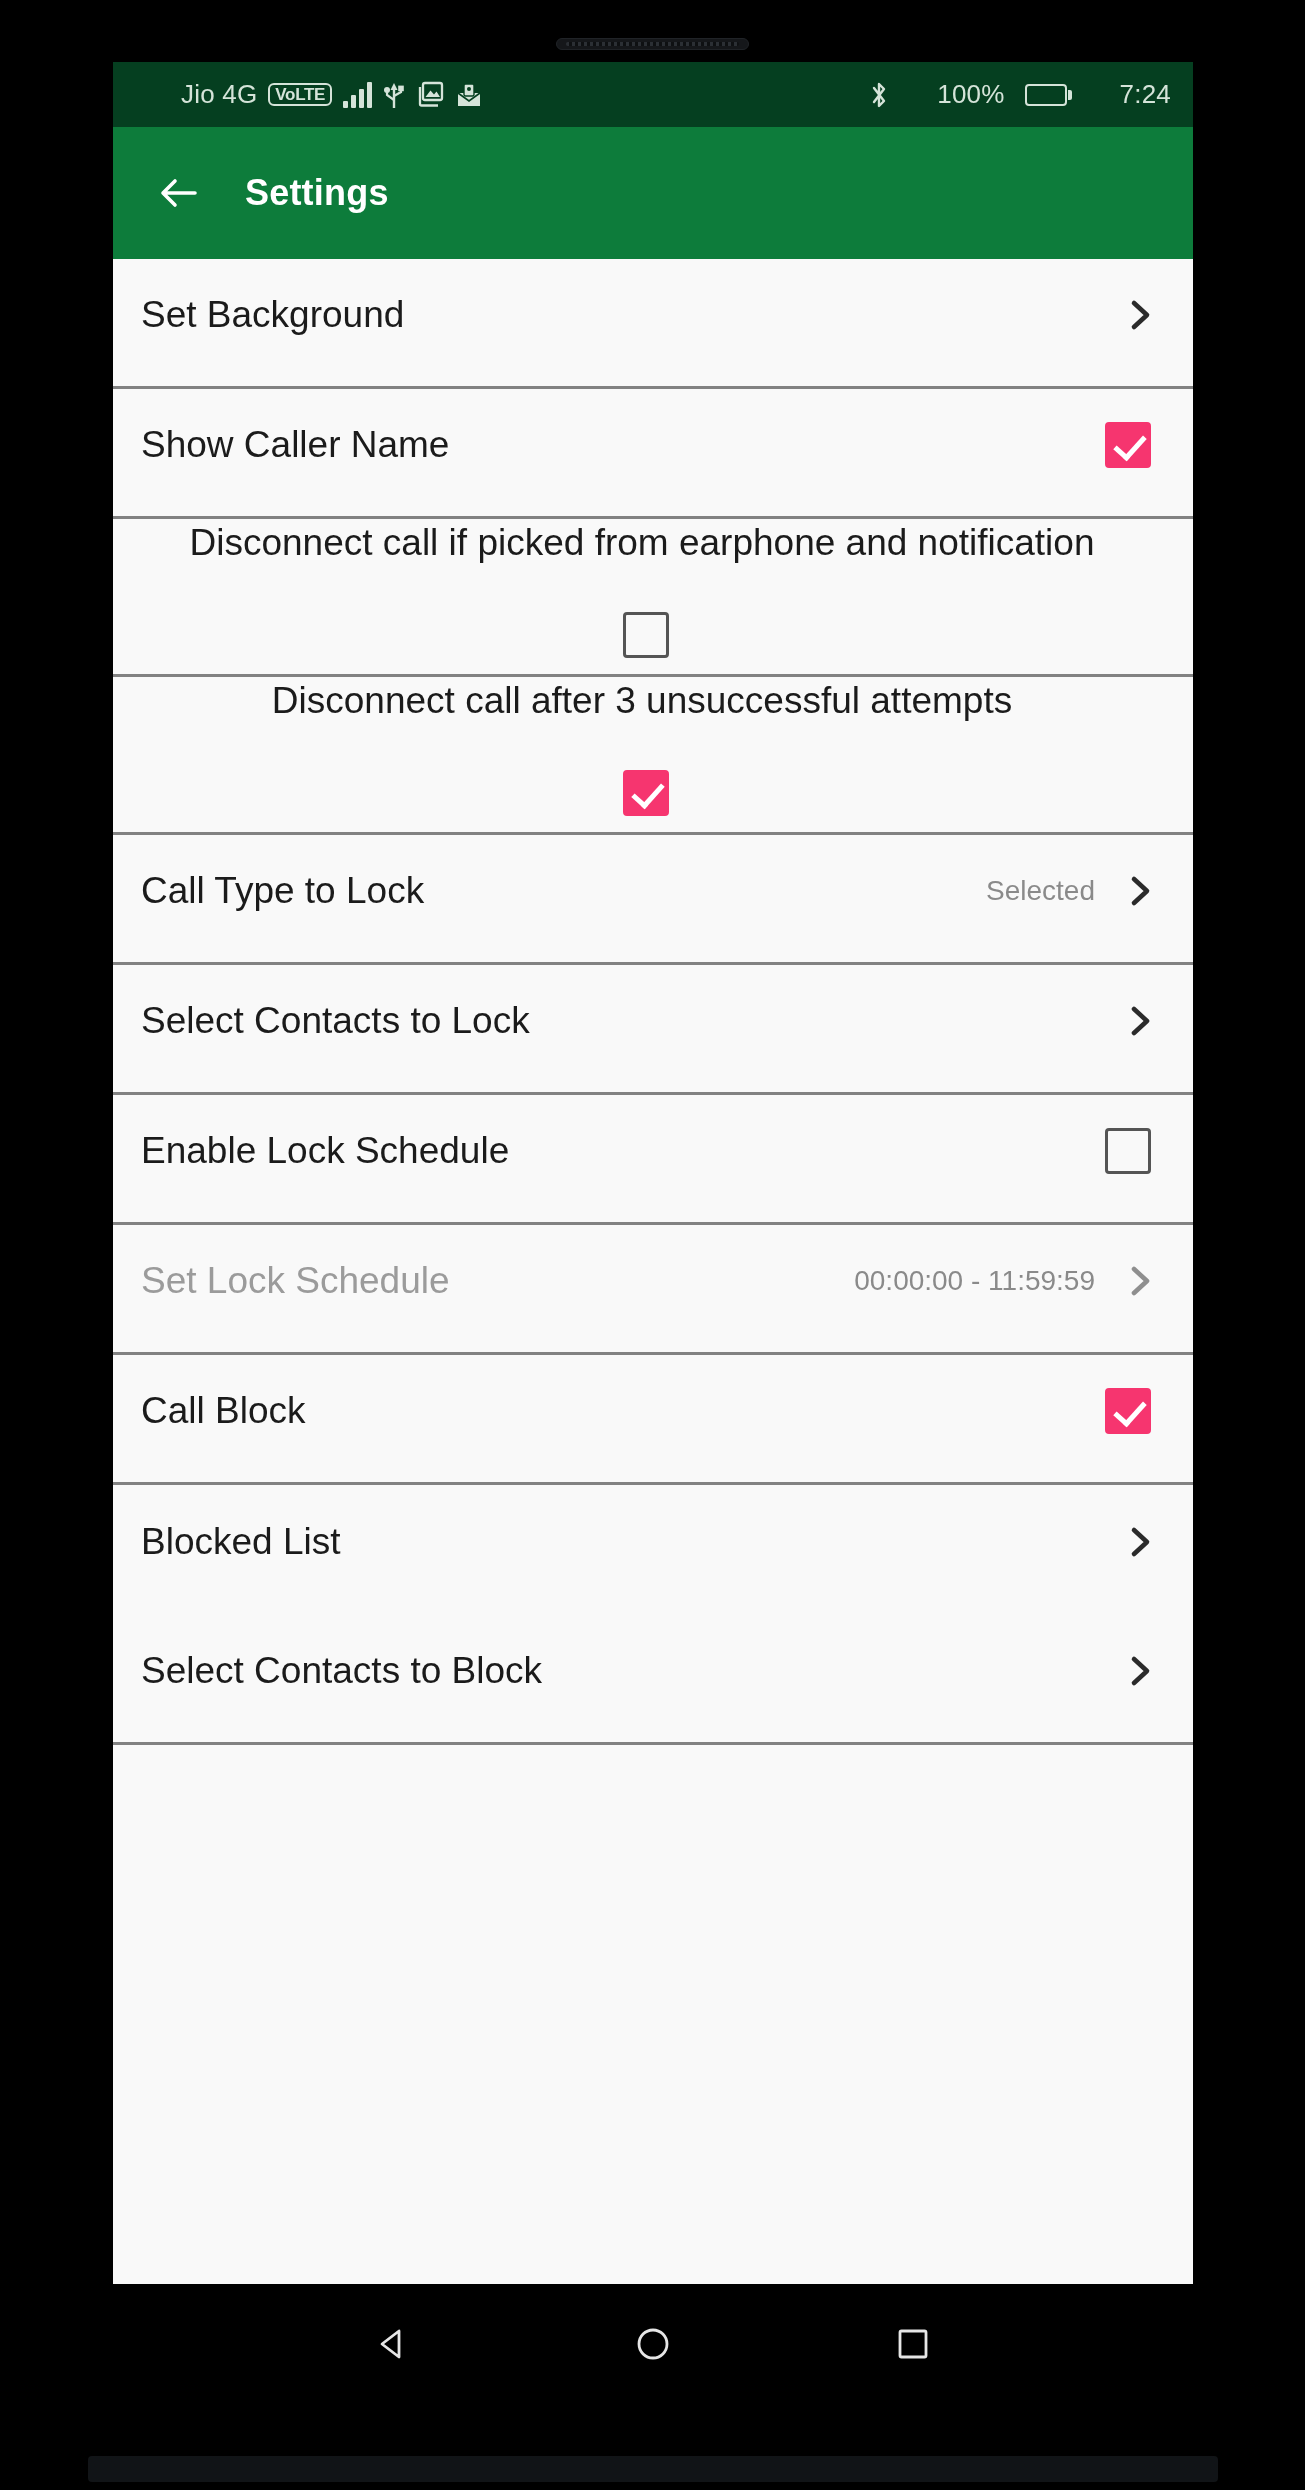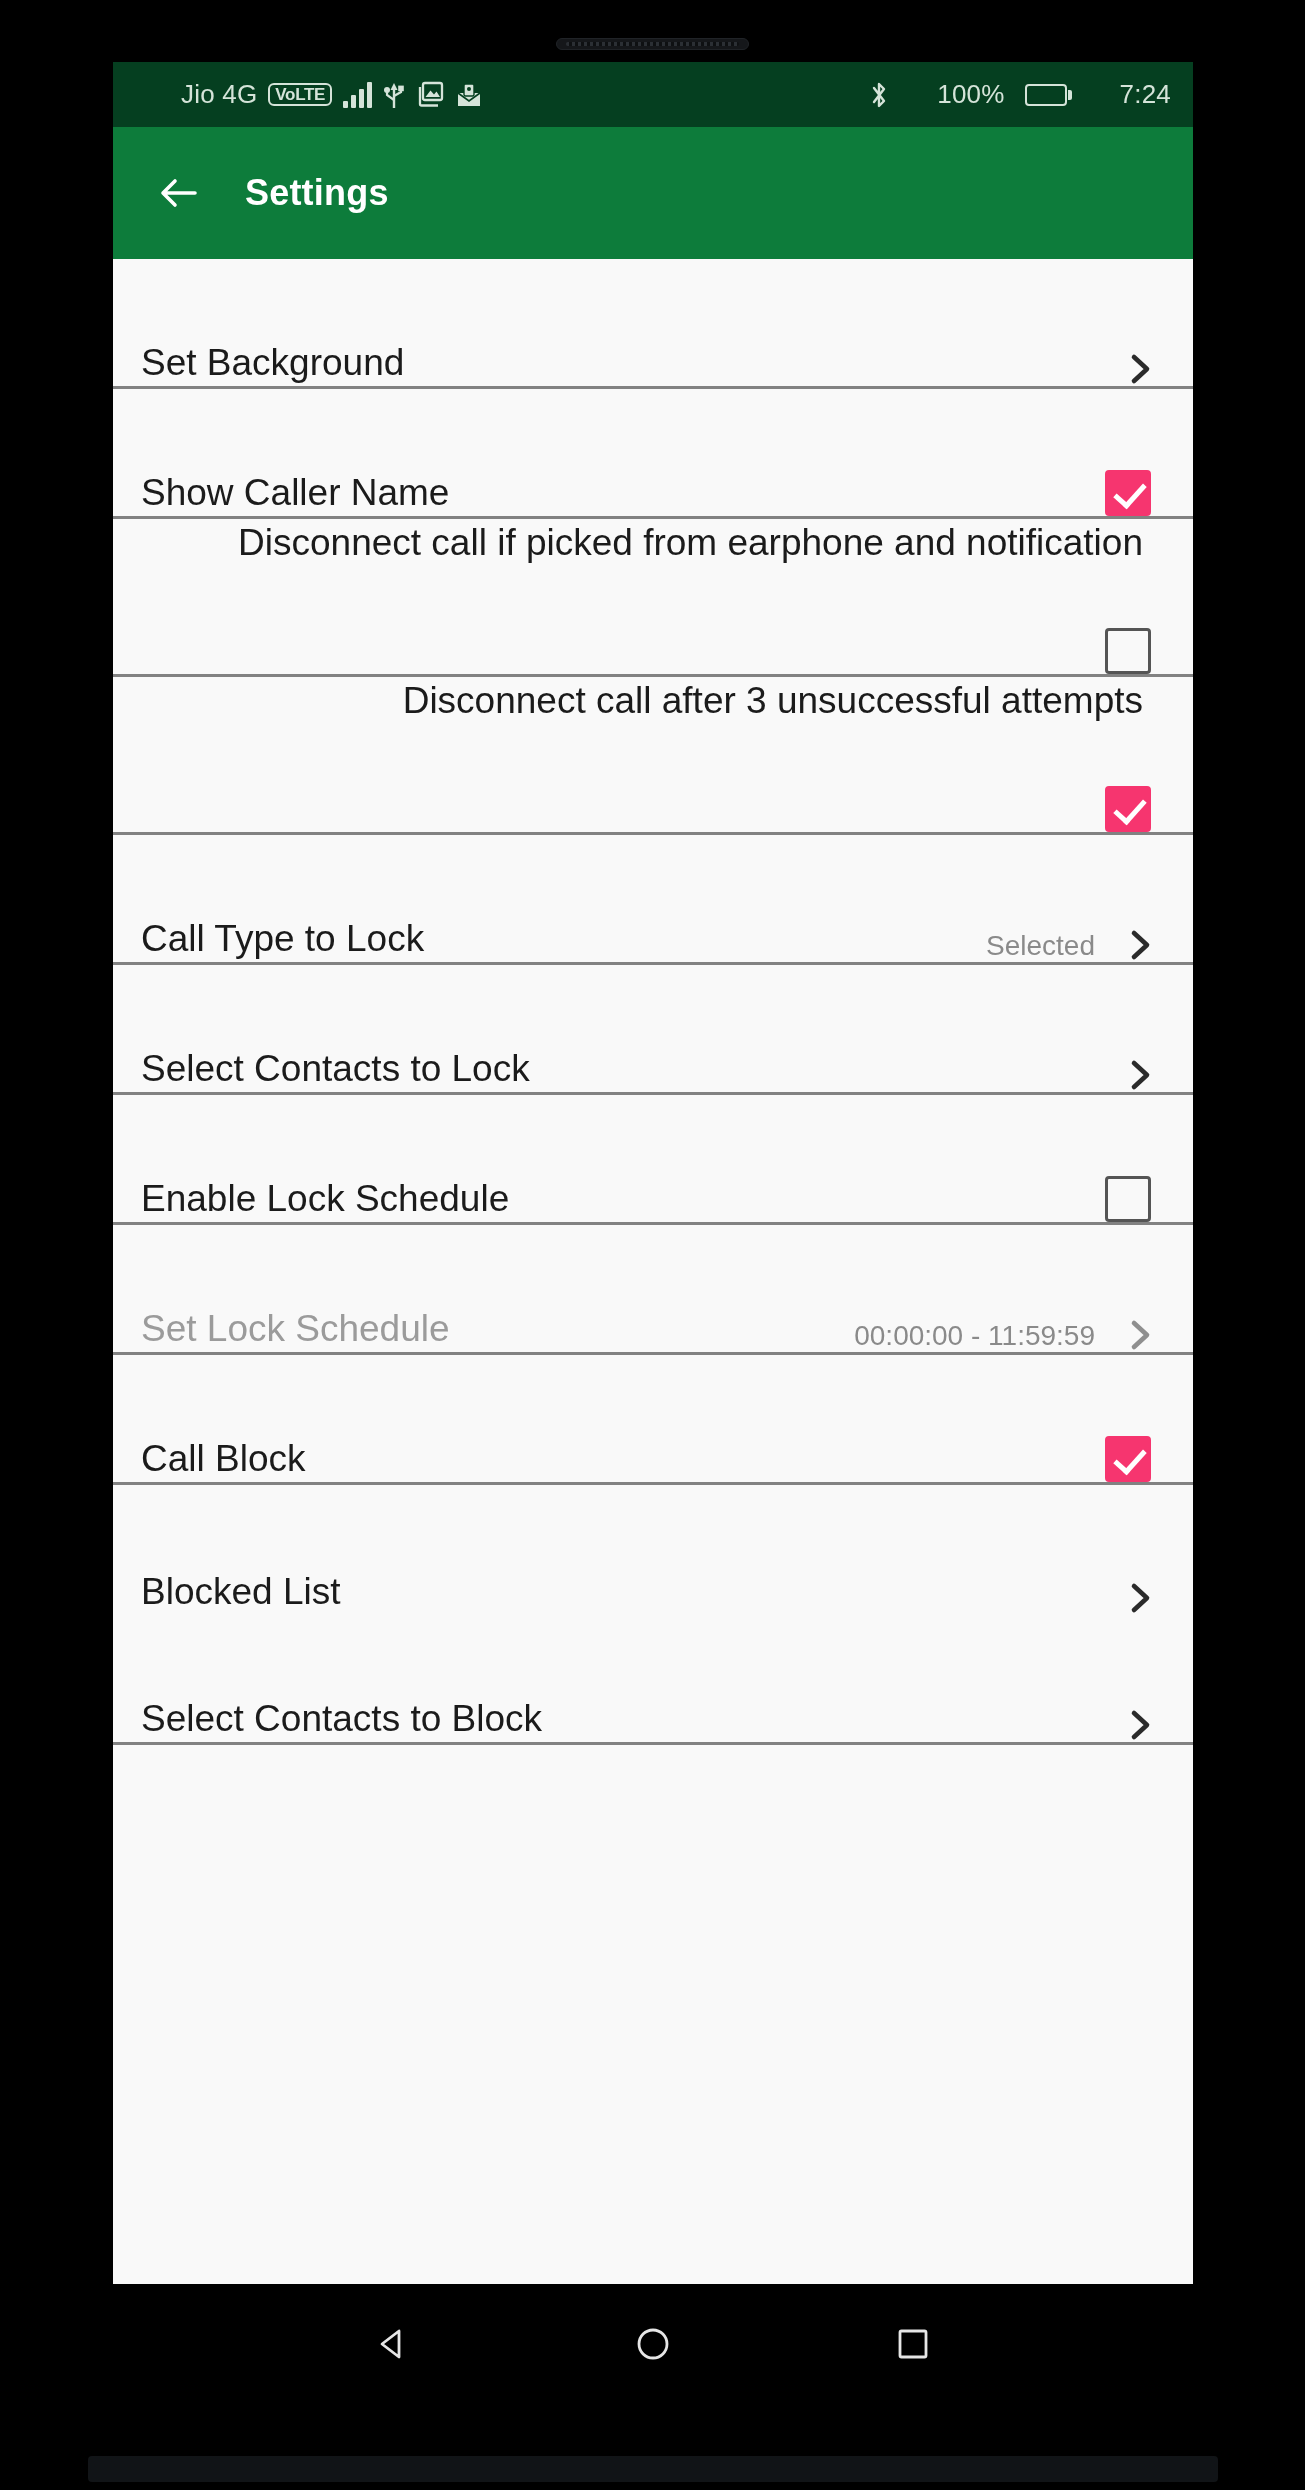--- a/index.html
+++ b/index.html
@@ -130,23 +130,23 @@
   }
 
   
   .list {
     background: #f9f9f9;
     height: calc(2222px - 65px - 132px);
     overflow: hidden;
   }
   .row {
     display: flex;
-    align-items: flex-end;
+    align-items: center;
     min-height: 130px;
-    padding: 0 32px 0 28px;
+    padding: 0 32px 16px 28px;
     border-bottom: 3px solid #828282;
     background: #f9f9f9;
   }
   .row.tall { min-height: 158px; flex-direction: column; }
   .row-label {
     flex: 1;
     font-size: 37px;
     color: #1b1b1b;
     line-height: 1.28;
     padding-right: 18px;

